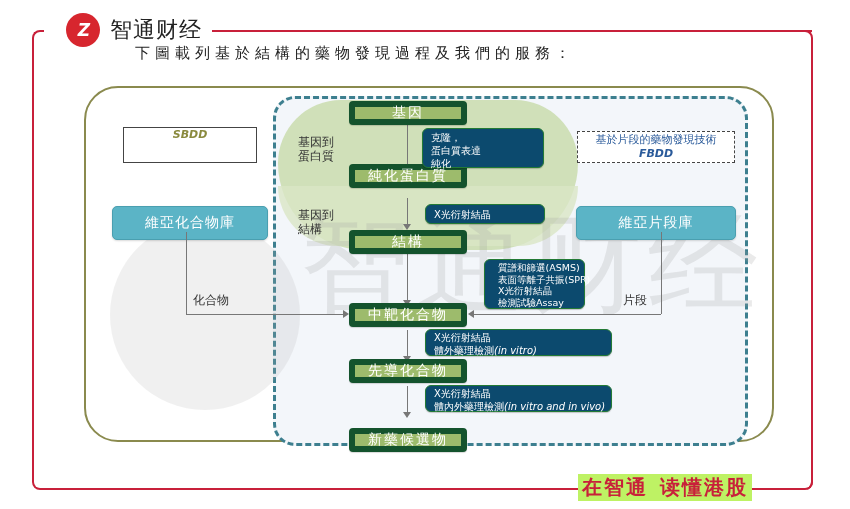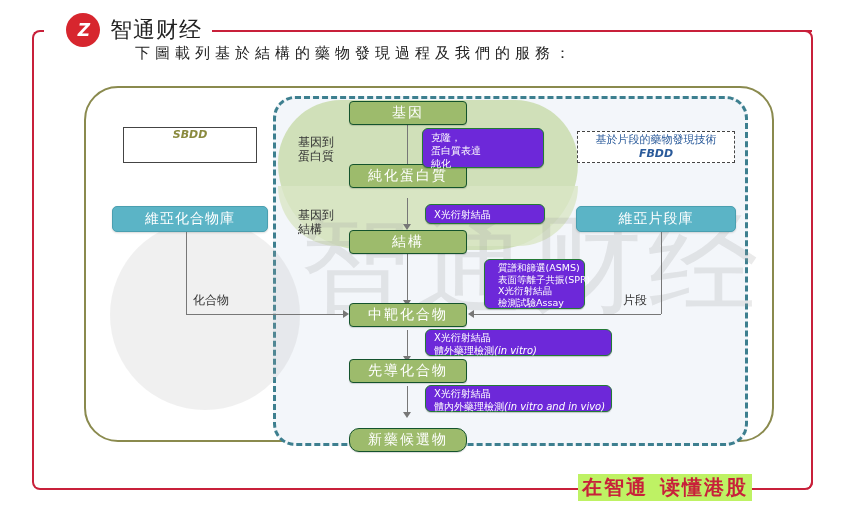--- a/index.html
+++ b/index.html
@@ -26,40 +26,40 @@
 
   .green-blob { position: absolute; left: 278px; top: 100px; width: 300px; height: 150px; background: #c9dcad; border-radius: 80px 80px 110px 110px; opacity: 0.85; }
   .green-blob2 { position: absolute; left: 278px; top: 186px; width: 300px; height: 60px; background: #d9e6c6; border-radius: 0 0 120px 120px; opacity: 0.8; }
 
   
   .watermark { position: absolute; left: 110px; top: 180px; width: 600px; height: 280px; pointer-events: none; }
   .wm-circle { position: absolute; left: 0; top: 40px; width: 190px; height: 190px; border-radius: 50%; background: rgba(170,170,170,0.18); }
   .wm-text { position: absolute; left: 190px; top: 10px; font-family: "DejaVu Sans", sans-serif; font-size: 110px; color: rgba(160,160,160,0.22); letter-spacing: 6px; white-space: nowrap; }
 
   
-  .step { position: absolute; left: 349px; width: 118px; height: 24px; background: #9dbb6c; border: 1px solid #14532d; border-radius: 4px; color: #ffffff; font-size: 14px; display: flex; align-items: center; justify-content: center; letter-spacing: 2px; box-shadow: 0 1px 1px rgba(0,0,0,0.15); text-align: right; }
+  .step { position: absolute; left: 349px; width: 118px; height: 24px; background: #9dbb6c; border: 6px solid #14532d; border-radius: 4px; color: #ffffff; font-size: 14px; display: flex; align-items: center; justify-content: center; letter-spacing: 2px; box-shadow: 0 1px 1px rgba(0,0,0,0.15); text-align: right; }
 
-  .note { position: absolute; background: #6d28d9; border: 1px solid #237a35; border-radius: 6px; color: #ffffff; font-size: 10px; line-height: 13px; padding: 3px 8px; font-family: "DejaVu Sans", sans-serif; box-shadow: 0 1px 1px rgba(0,0,0,0.2); }
+  .note { position: absolute; background: #0c4a6e; border: 1px solid #237a35; border-radius: 6px; color: #ffffff; font-size: 10px; line-height: 13px; padding: 3px 8px; font-family: "DejaVu Sans", sans-serif; box-shadow: 0 1px 1px rgba(0,0,0,0.2); }
   .note span { display: block; white-space: nowrap; }
   .note i { font-style: italic; }
 
   .vline { position: absolute; left: 407px; width: 1px; background: #777; }
   .arrow-down { position: absolute; left: 403px; width: 0; height: 0; border-left: 4px solid transparent; border-right: 4px solid transparent; border-top: 6px solid #777; }
 
   .side-label { position: absolute; font-size: 12px; color: #333; line-height: 14px; }
 
   .sbdd-box { position: absolute; left: 123px; top: 127px; width: 134px; height: 36px; border: 1px solid #444; background: #fff; text-align: center; }
   .fbdd-box { position: absolute; left: 577px; top: 131px; width: 158px; height: 32px; border: 1px dashed #444; background: #fff; text-align: center; }
   .tech-zh { font-size: 11px; line-height: 14px; margin-top: 3px; }
   .tech-en { font-family: "DejaVu Sans", sans-serif; font-weight: bold; font-style: italic; font-size: 11px; line-height: 14px; }
   .sbdd-box .tech-zh, .sbdd-box .tech-en { color: #8a8a3e; }
   .fbdd-box .tech-zh, .fbdd-box .tech-en { color: #2a5a9a; }
   .fbdd-box .tech-zh { margin-top: 1px; }
 
-  .lib { position: absolute; height: 26px; background: #5bb4c6; border: 1px solid #4a9fb0; border-radius: 5px; color: #ffffff; font-size: 14px; display: flex; align-items: center; justify-content: center; letter-spacing: 1px; box-shadow: 0 1px 2px rgba(0,0,0,0.15); }
+  .lib { position: absolute; height: 34px; background: #5bb4c6; border: 1px solid #4a9fb0; border-radius: 5px; color: #ffffff; font-size: 14px; display: flex; align-items: center; justify-content: center; letter-spacing: 1px; box-shadow: 0 1px 2px rgba(0,0,0,0.15); }
 
   .hline { position: absolute; height: 1px; background: #777; }
   .arrow-right { position: absolute; width: 0; height: 0; border-top: 4px solid transparent; border-bottom: 4px solid transparent; border-left: 6px solid #777; }
   .arrow-left { position: absolute; width: 0; height: 0; border-top: 4px solid transparent; border-bottom: 4px solid transparent; border-right: 6px solid #777; }
 
   .slogan { position: absolute; left: 578px; top: 474px; font-family: "DejaVu Sans", sans-serif; font-weight: bold; font-size: 20px; color: #c8203a; letter-spacing: 2px; background: #bef264; padding: 0 4px; white-space: nowrap; }
   .slogan .sp { display: inline-block; width: 12px; }
 </style>
 </head>
 <body>
@@ -113,21 +113,21 @@
 <div class="vline" style="top:330px; height:28px;"></div>
 <div class="arrow-down" style="top:356px;"></div>
 <div class="vline" style="top:386px; height:28px;"></div>
 <div class="arrow-down" style="top:412px;"></div>
 
 <div class="step" style="top:101px;">基因</div>
 <div class="step" style="top:164px;">純化蛋白質</div>
 <div class="step" style="top:230px;">結構</div>
 <div class="step" style="top:303px;">中靶化合物</div>
 <div class="step" style="top:359px;">先導化合物</div>
-<div class="step" style="top:428px;border-radius:10px;">新藥候選物</div>
+<div class="step" style="top:428px;">新藥候選物</div>
 
 <div class="note" style="left:422px; top:128px; width:122px; height:40px; padding-top:2px;">
   <span>克隆，</span>
   <span>蛋白質表達</span>
   <span>純化</span>
 </div>
 <div class="note" style="left:425px; top:204px; width:120px; height:20px;">
   <span>X光衍射結晶</span>
 </div>
 <div class="note" style="left:484px; top:259px; width:101px; height:50px; padding:2px 13px; font-size:9.5px; line-height:11.5px;">

